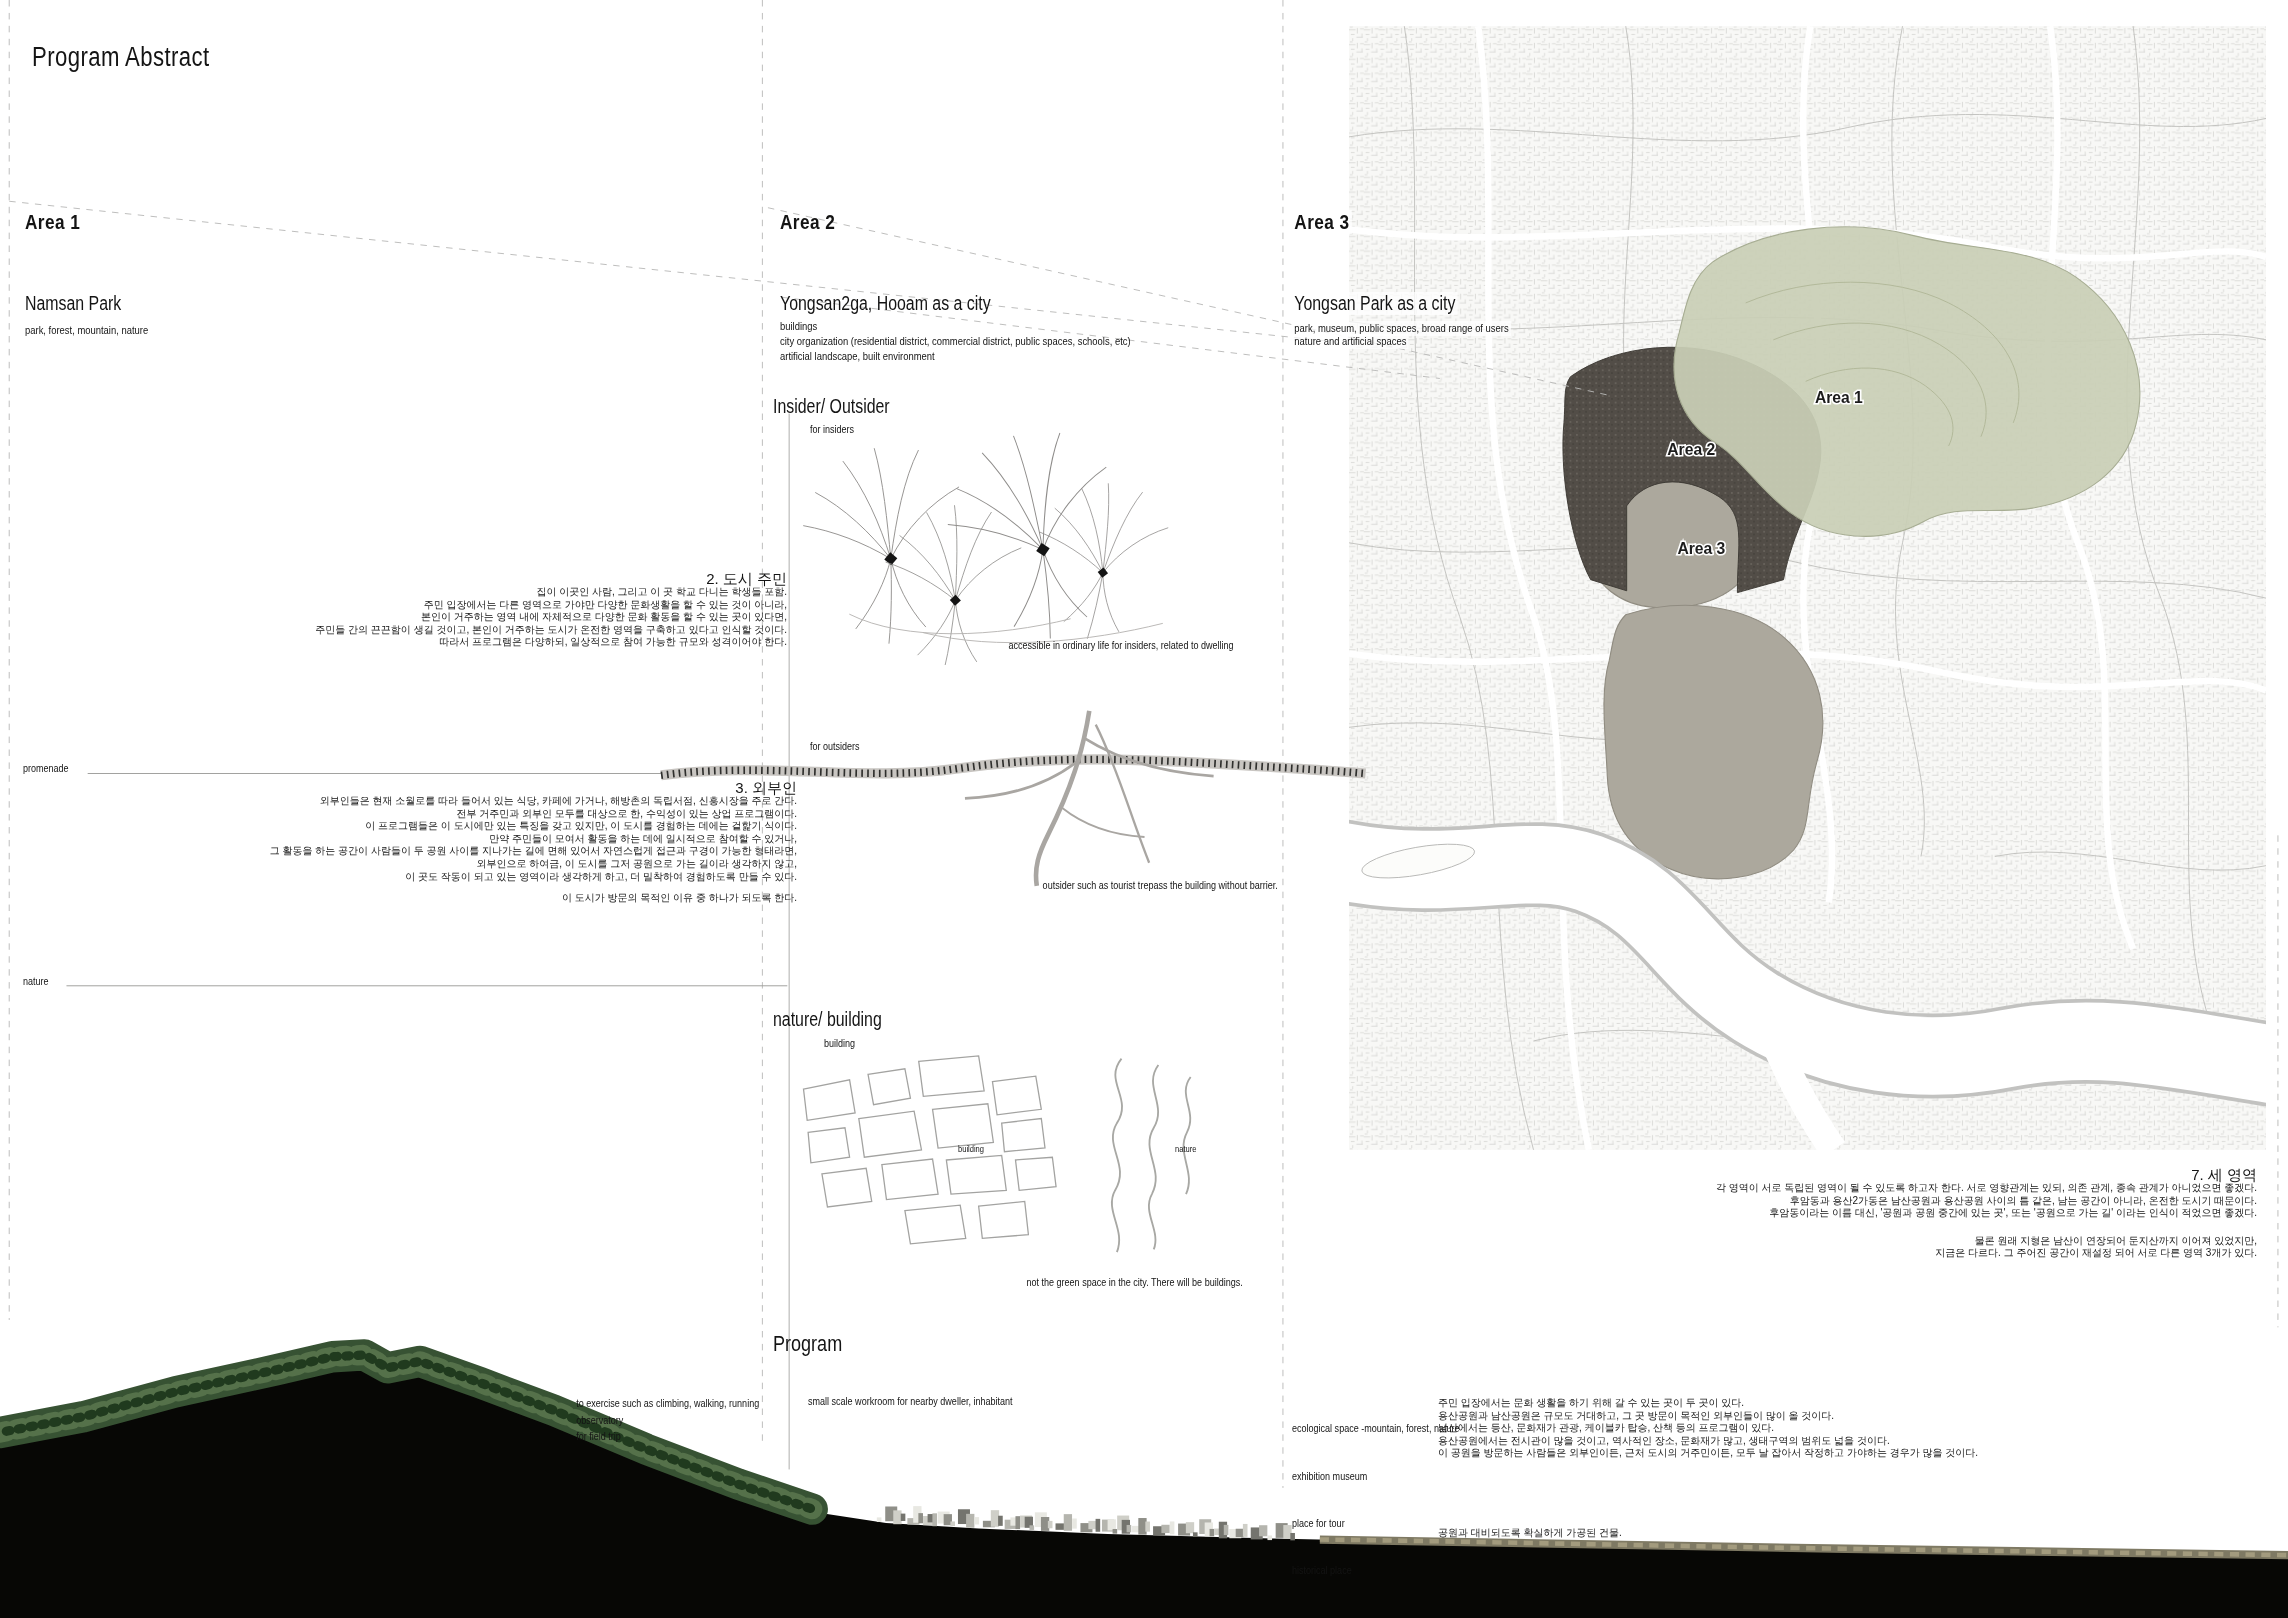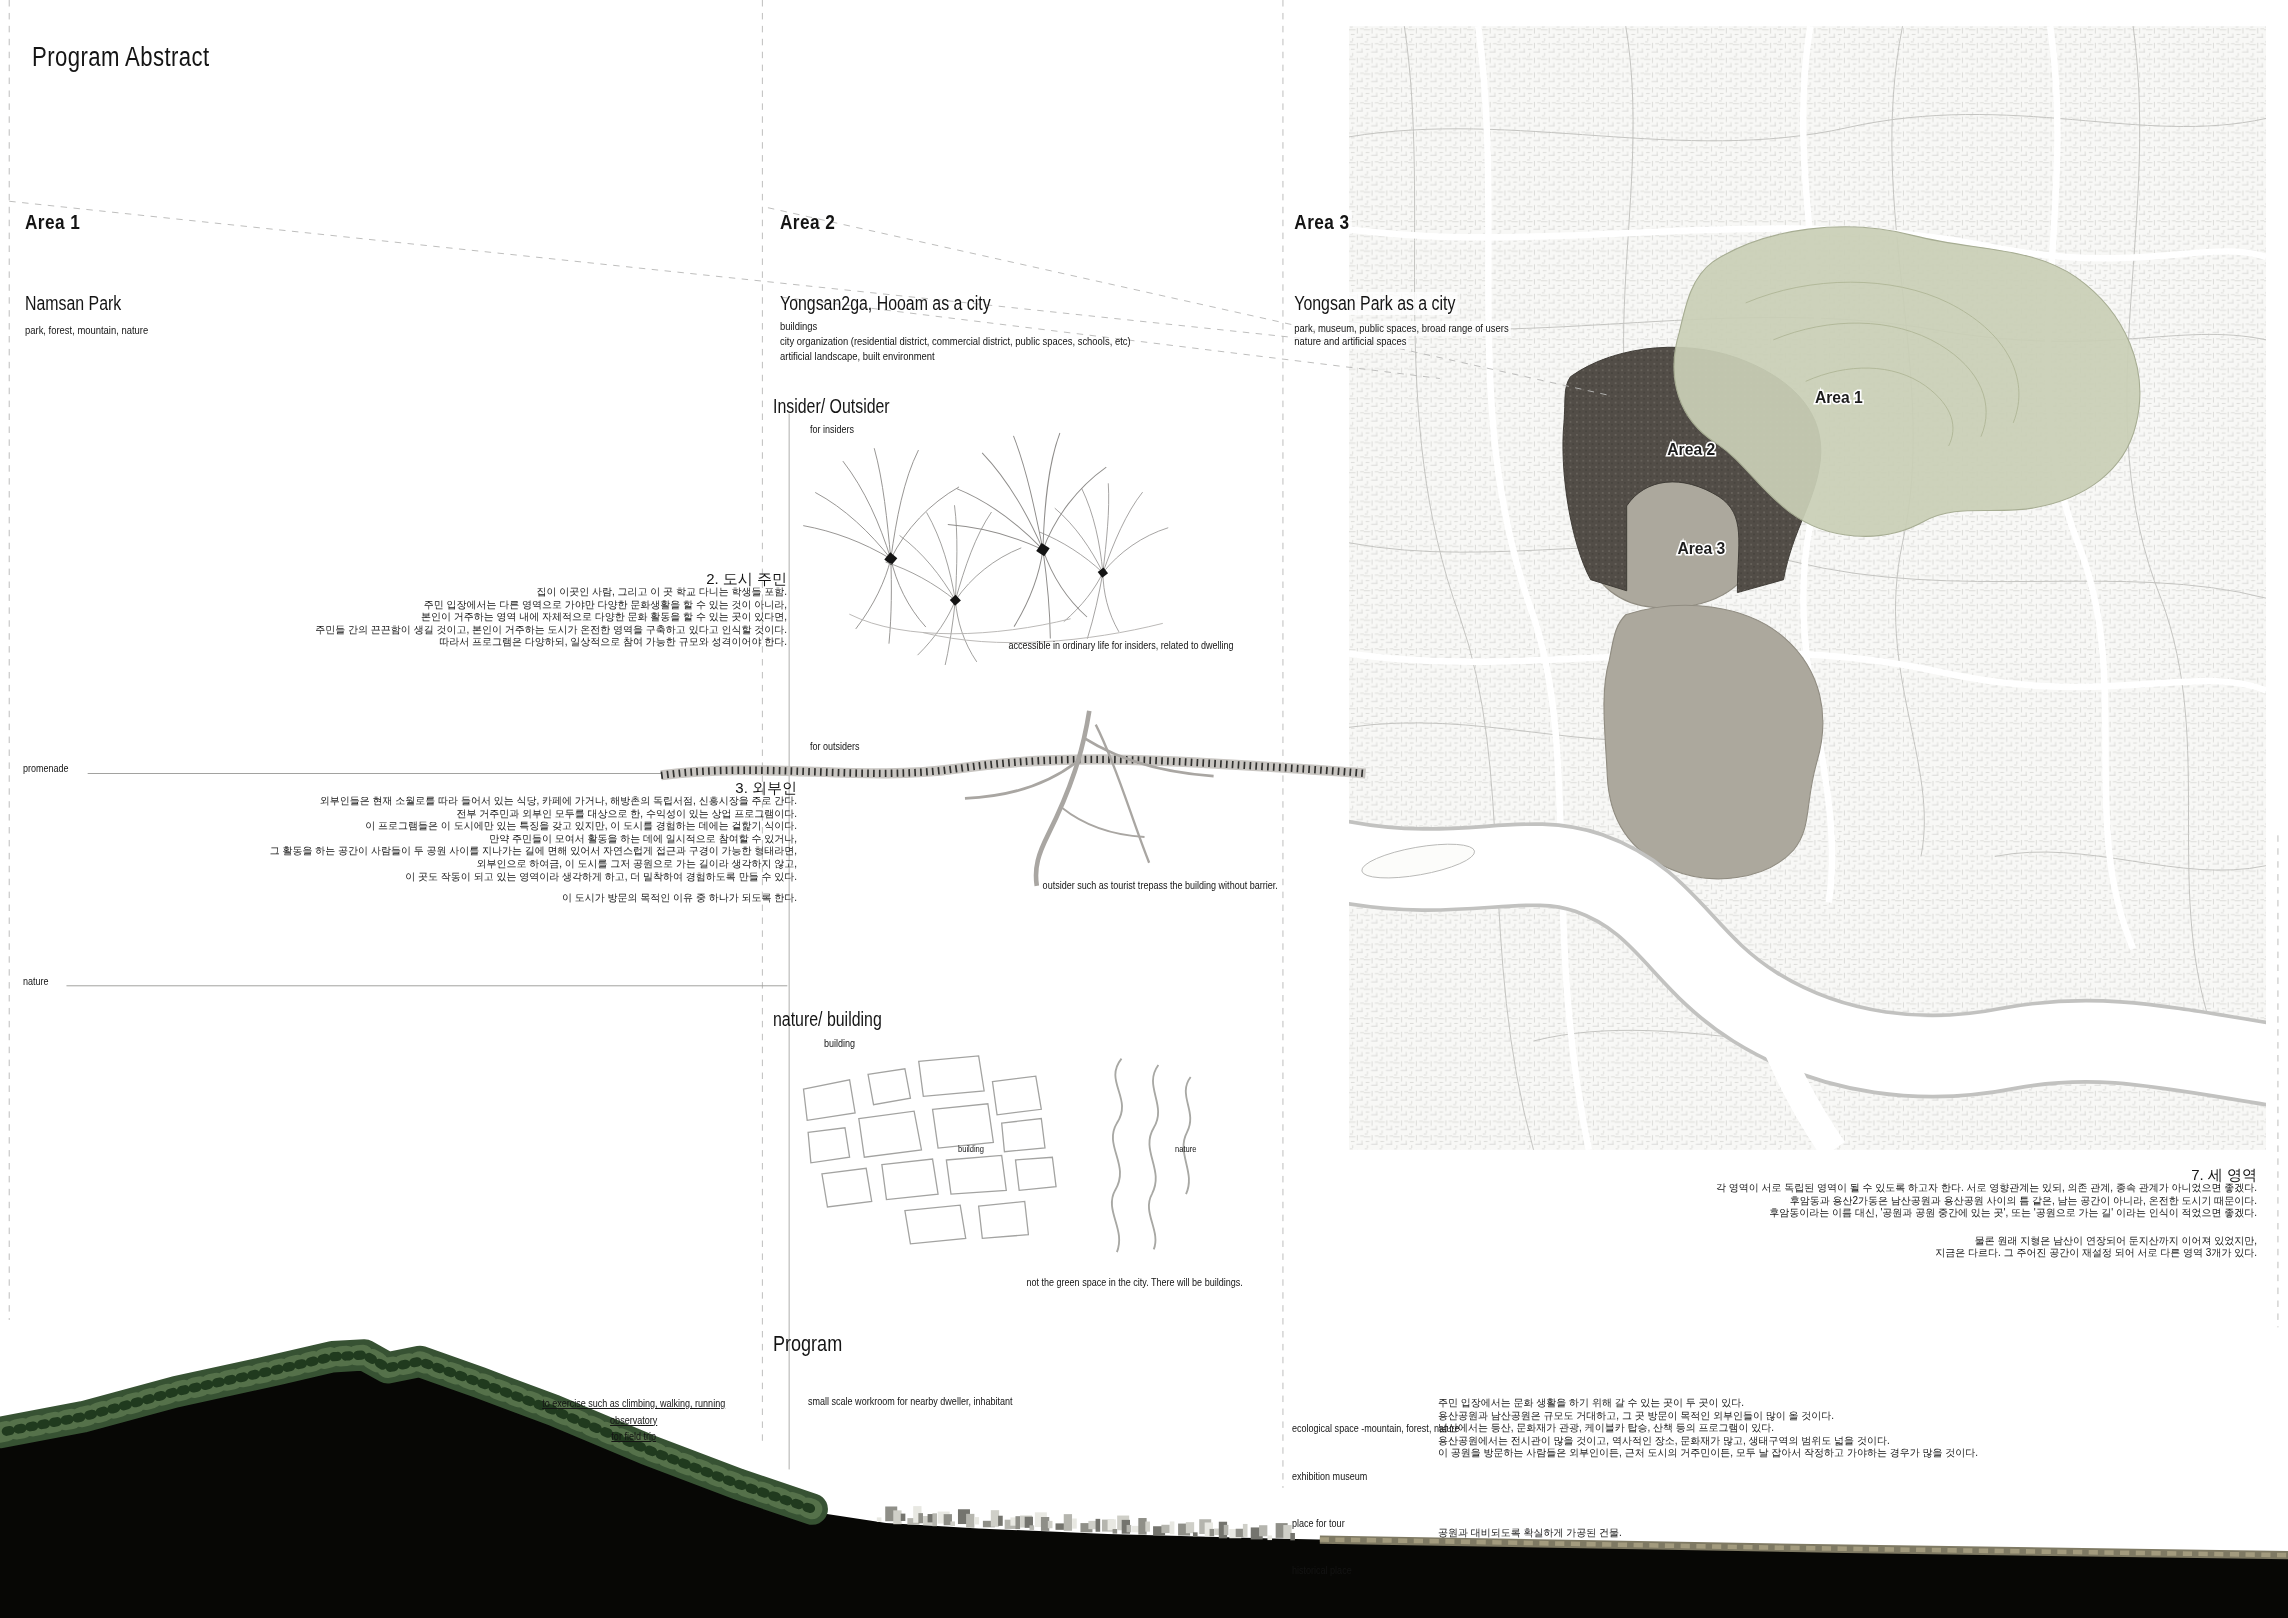--- a/index.html
+++ b/index.html
@@ -302,21 +302,21 @@
     <div class="gap"></div>
     <div>이 도시가 방문의 목적인 이유 중 하나가 되도록 한다.</div>
   </div>
 
   <div class="abs h-mid cd-l" style="left:773px;top:1008px;">nature/ building</div>
   <div class="abs lbl cd-l" style="left:824px;top:1037px;">building</div>
   <div class="abs note cd-r" style="right:1046px;top:1276px;">not the green space in the city. There will be buildings.</div>
 
   <div class="abs h-prog cd-l" style="left:773px;top:1331px;">Program</div>
   <div class="abs note cd-l" style="left:808px;top:1395px;">small scale workroom for nearby dweller, inhabitant</div>
-  <div class="abs note" style="right:1564px;top:1395px;text-align:center;line-height:16.6px;text-decoration:underline;">
+  <div class="abs note" style="right:1530px;top:1395px;text-align:left;line-height:16.6px;">
     <div class="cd-r">to exercise such as climbing, walking, running</div>
     <div class="cd-r">observatory</div>
     <div class="cd-r">for field trip</div>
   </div>
   <div class="abs note" style="left:1292px;top:1390px;line-height:15.7px;white-space:pre;">
     <div class="cd-l">ecological space -mountain, forest, nature</div>
     <div class="cd-l">exhibition    museum</div>
     <div class="cd-l">place for tour</div>
     <div class="cd-l">historical place</div>
   </div>

